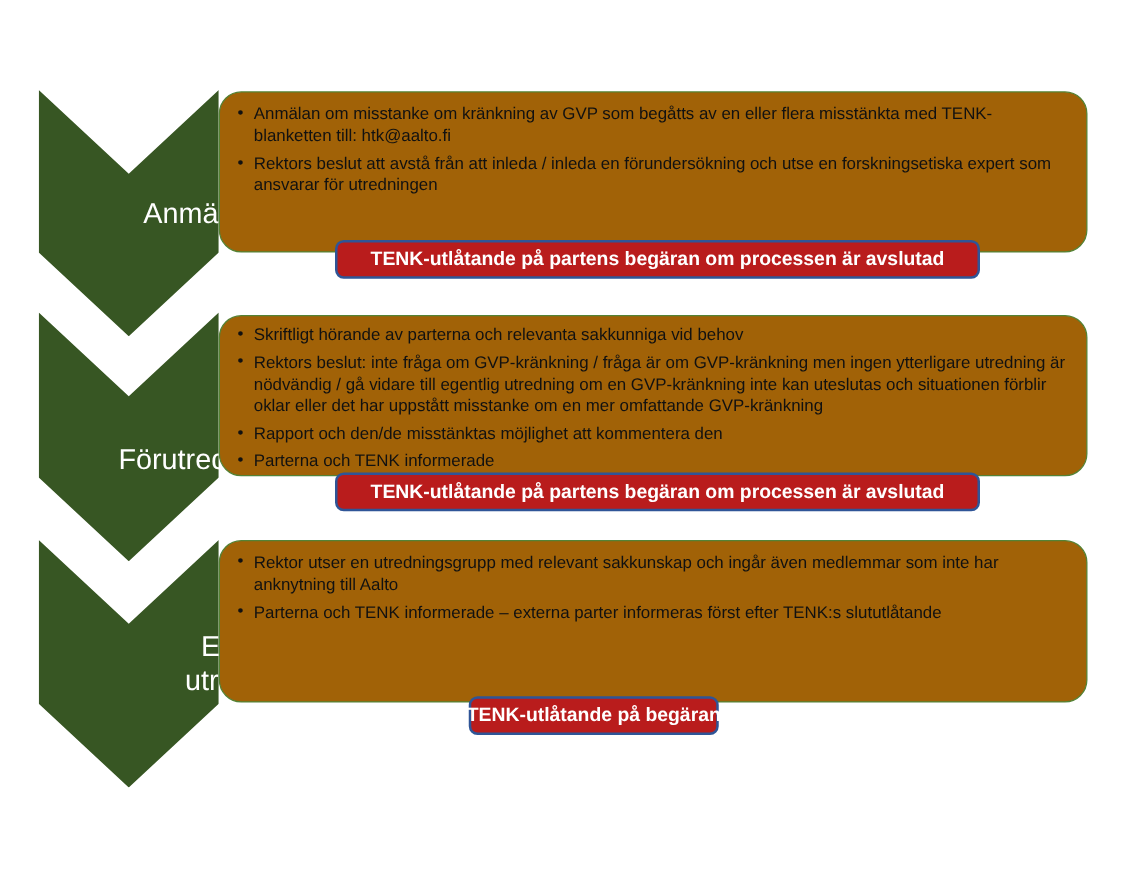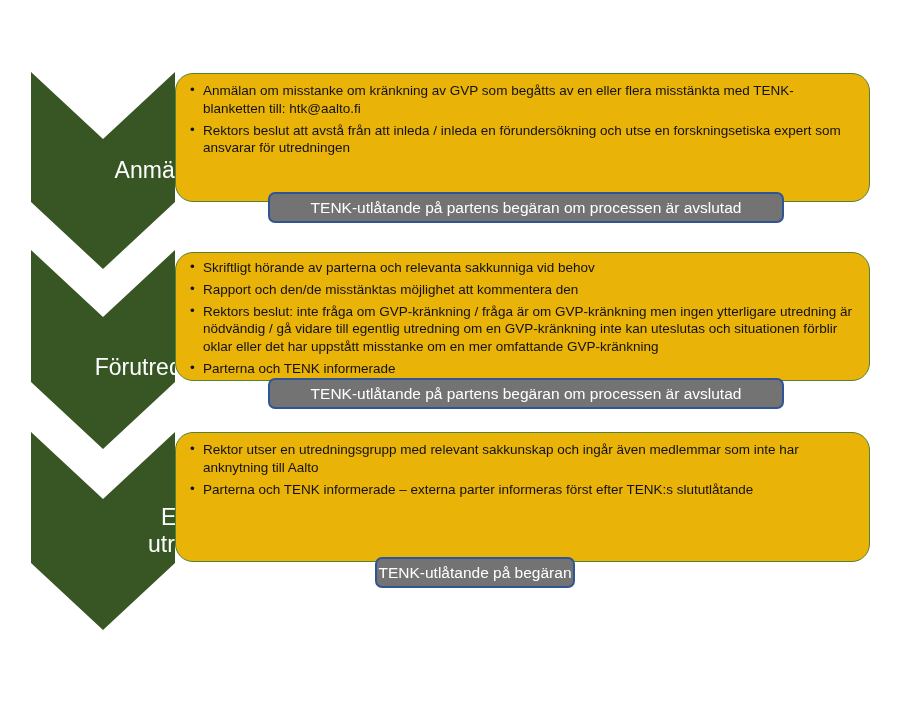--- a/index.html
+++ b/index.html
@@ -22,21 +22,21 @@
     text-align: right;
     color: #ffffff;
     font-size: 23px;
     line-height: 1.15;
     padding-left: 45px;
   }
   .box {
     position: absolute;
     left: 175px;
     width: 695px;
-    background: #eab308;
+    background: #a16207;
     border: 1.5px solid #548235;
     border-radius: 18px;
     box-sizing: border-box;
   }
   .bullets {
     list-style: none;
     margin: 0;
     padding: 8px 14px 0 12px;
     font-size: 13.5px;
     line-height: 1.32;
@@ -50,30 +50,31 @@
   .bullets li::before {
     content: "\2022";
     position: absolute;
     left: 2px;
     top: -1px;
   }
   .banner {
     position: absolute;
     height: 31px;
     box-sizing: border-box;
-    background: #737373;
+    background: #b91c1c;
     border: 2px solid #2F5597;
     border-radius: 7px;
     color: #ffffff;
     font-size: 15.5px;
     display: flex;
     align-items: center;
     justify-content: center;
     text-align: center;
     white-space: nowrap;
+    font-weight: bold;
   }
 </style>
 </head>
 <body>
 
 <div class="canvas">
 
   <svg class="chevron" style="top:72px" width="144" height="197" viewBox="0 0 144 197">
     <polygon points="0,0 72,67 144,0 144,130 72,197 0,130" fill="#375623"></polygon>
   </svg>
@@ -88,22 +89,22 @@
   <div class="banner" style="left:268px;top:192px;width:516px">TENK-utlåtande på partens begäran om processen är avslutad</div>
 
   <svg class="chevron" style="top:250px" width="144" height="199" viewBox="0 0 144 199">
     <polygon points="0,0 72,67 144,0 144,132 72,199 0,132" fill="#375623"></polygon>
   </svg>
   <div class="chev-label" style="top:335px;height:65px">Förutredning</div>
 
   <div class="box" style="top:252px;height:129px">
     <ul class="bullets" style="padding-top:6px">
       <li>Skriftligt hörande av parterna och relevanta sakkunniga vid behov</li>
+      <li>Rektors beslut: inte fråga om GVP-kränkning / fråga är om GVP-kränkning men ingen ytterligare utredning är nödvändig / gå vidare till egentlig utredning om en GVP-kränkning inte kan uteslutas och situationen förblir oklar eller det har uppstått misstanke om en mer omfattande GVP-kränkning</li>
       <li>Rapport och den/de misstänktas möjlighet att kommentera den</li>
-      <li>Rektors beslut: inte fråga om GVP-kränkning / fråga är om GVP-kränkning men ingen ytterligare utredning är nödvändig / gå vidare till egentlig utredning om en GVP-kränkning inte kan uteslutas och situationen förblir oklar eller det har uppstått misstanke om en mer omfattande GVP-kränkning</li>
       <li>Parterna och TENK informerade</li>
     </ul>
   </div>
   <div class="banner" style="left:268px;top:378px;width:516px">TENK-utlåtande på partens begäran om processen är avslutad</div>
 
   <svg class="chevron" style="top:432px" width="144" height="198" viewBox="0 0 144 198">
     <polygon points="0,0 72,67 144,0 144,131 72,198 0,131" fill="#375623"></polygon>
   </svg>
   <div class="chev-label" style="top:497px;height:67px">Egentlig utredning</div>
 

